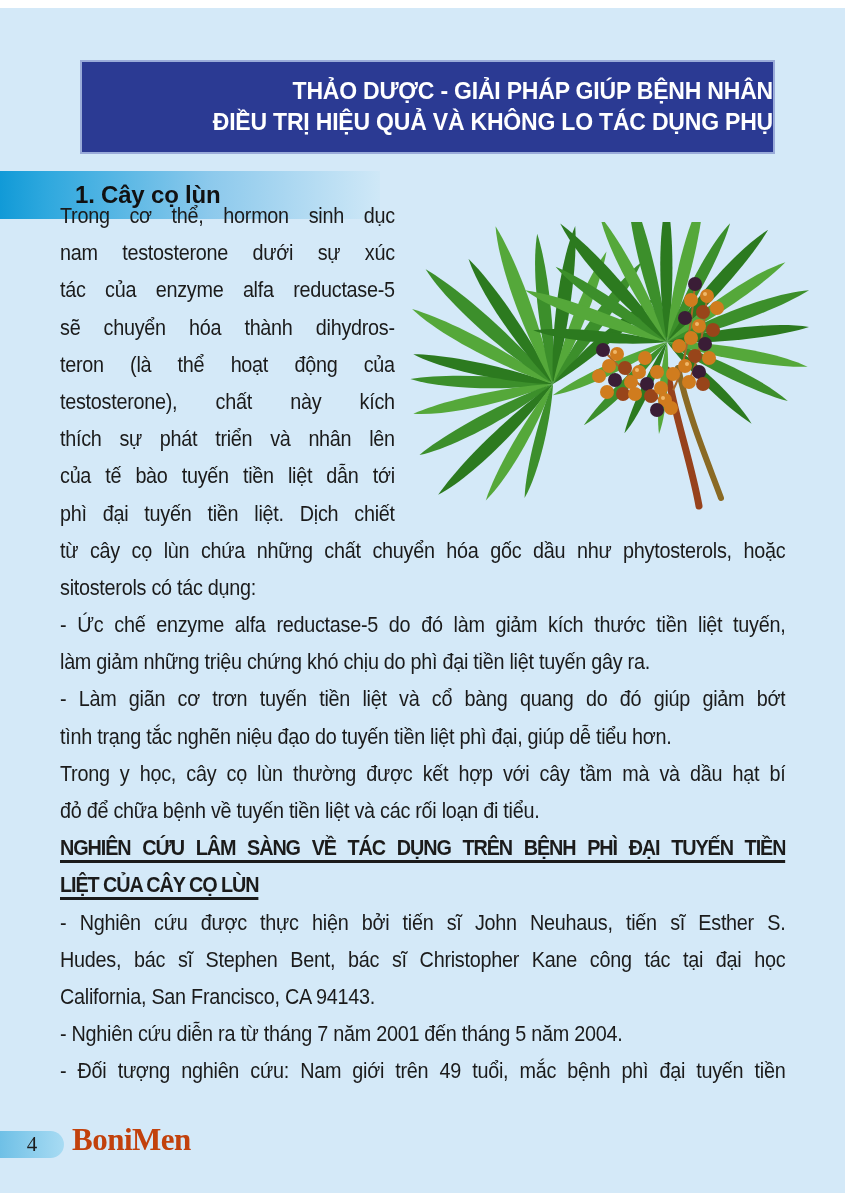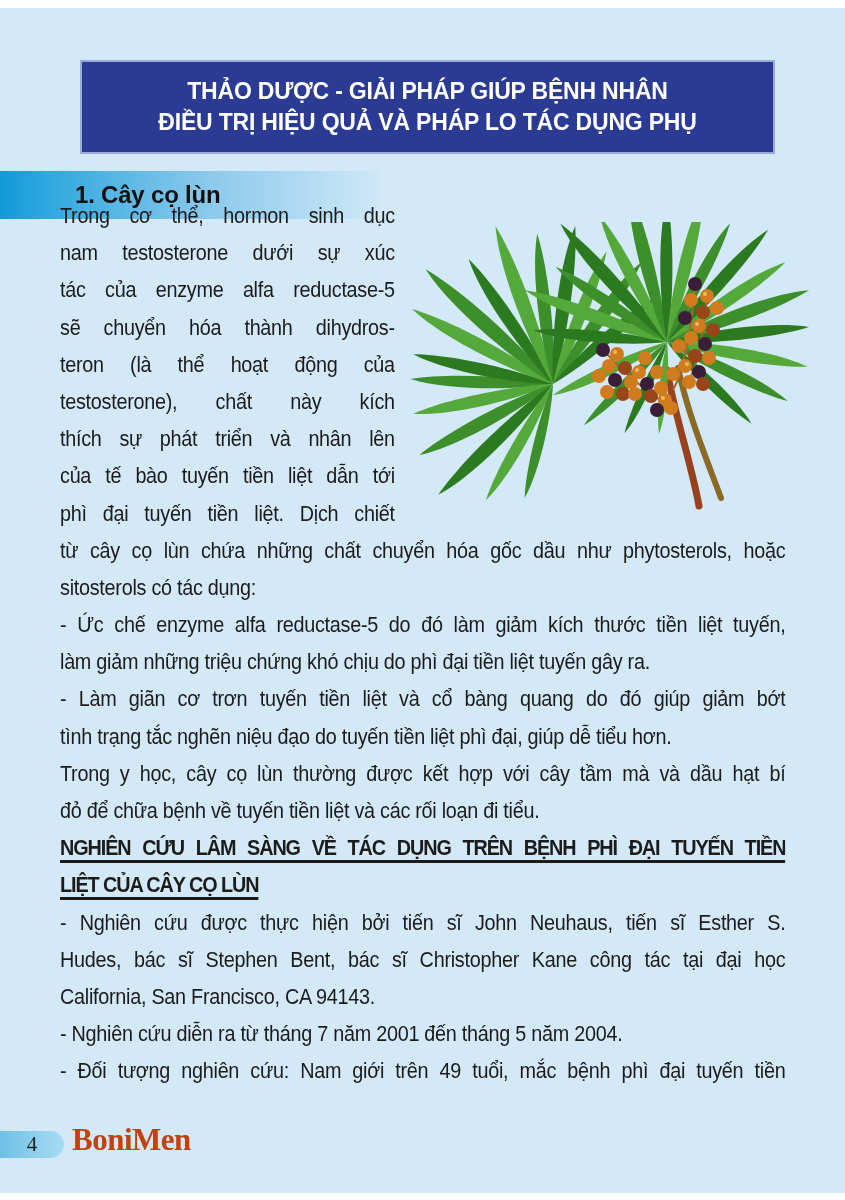--- a/index.html
+++ b/index.html
@@ -3,21 +3,21 @@
 <meta charset="utf-8">
 <style>
   html,body{margin:0;padding:0;background:#ffffff;}
   .screen{position:relative;width:845px;height:1200px;overflow:hidden;background:#ffffff;
           font-family:"Liberation Sans",sans-serif;}
   .page{position:absolute;left:0;top:8px;width:845px;height:1185px;background:#d4e9f8;}
 
   
   .banner{position:absolute;left:80px;top:60px;width:691px;height:90px;background:#2b3a93;
           border:2px solid #9aabd9;display:flex;flex-direction:column;justify-content:center;
-          align-items:center;gap:4px;}
+          align-items:flex-end;gap:4px;}
   .banner div{color:#ffffff;font-weight:bold;font-size:23px;letter-spacing:-0.2px;white-space:nowrap;}
 
   
   .secbar{position:absolute;left:0;top:171px;width:380px;height:48px;
           background:linear-gradient(90deg,#119ad7 0%,#2ea8de 12%,#8cc9ec 55%,#cfe8f7 100%);
           display:flex;align-items:center;}
   .secbar span{margin-left:75px;font-weight:bold;font-size:24px;color:#111111;letter-spacing:-0.2px;}
 
   
   .bodytext{position:absolute;left:60px;top:197px;width:806px;transform:scaleX(0.9);
@@ -41,21 +41,21 @@
          font-weight:bold;font-size:31px;color:#c2410c;letter-spacing:-0.5px;}
 </style>
 </head>
 <body>
 
 <div class="screen">
   <div class="page"></div>
 
   <div class="banner">
     <div>THẢO DƯỢC - GIẢI PHÁP GIÚP BỆNH NHÂN</div>
-    <div>ĐIỀU TRỊ HIỆU QUẢ VÀ PHÁP LO TÁC DỤNG PHỤ</div>
+    <div>ĐIỀU TRỊ HIỆU QUẢ VÀ KHÔNG LO TÁC DỤNG PHỤ</div>
   </div>
 
   <div class="secbar">
     <span>1.  Cây cọ lùn</span>
   </div>
 
   <div class="bodytext">
     <div class="ln nw j">Trong cơ thể, hormon sinh dục</div>
     <div class="ln nw j">nam testosterone dưới sự xúc</div>
     <div class="ln nw j">tác của enzyme alfa reductase-5</div>

